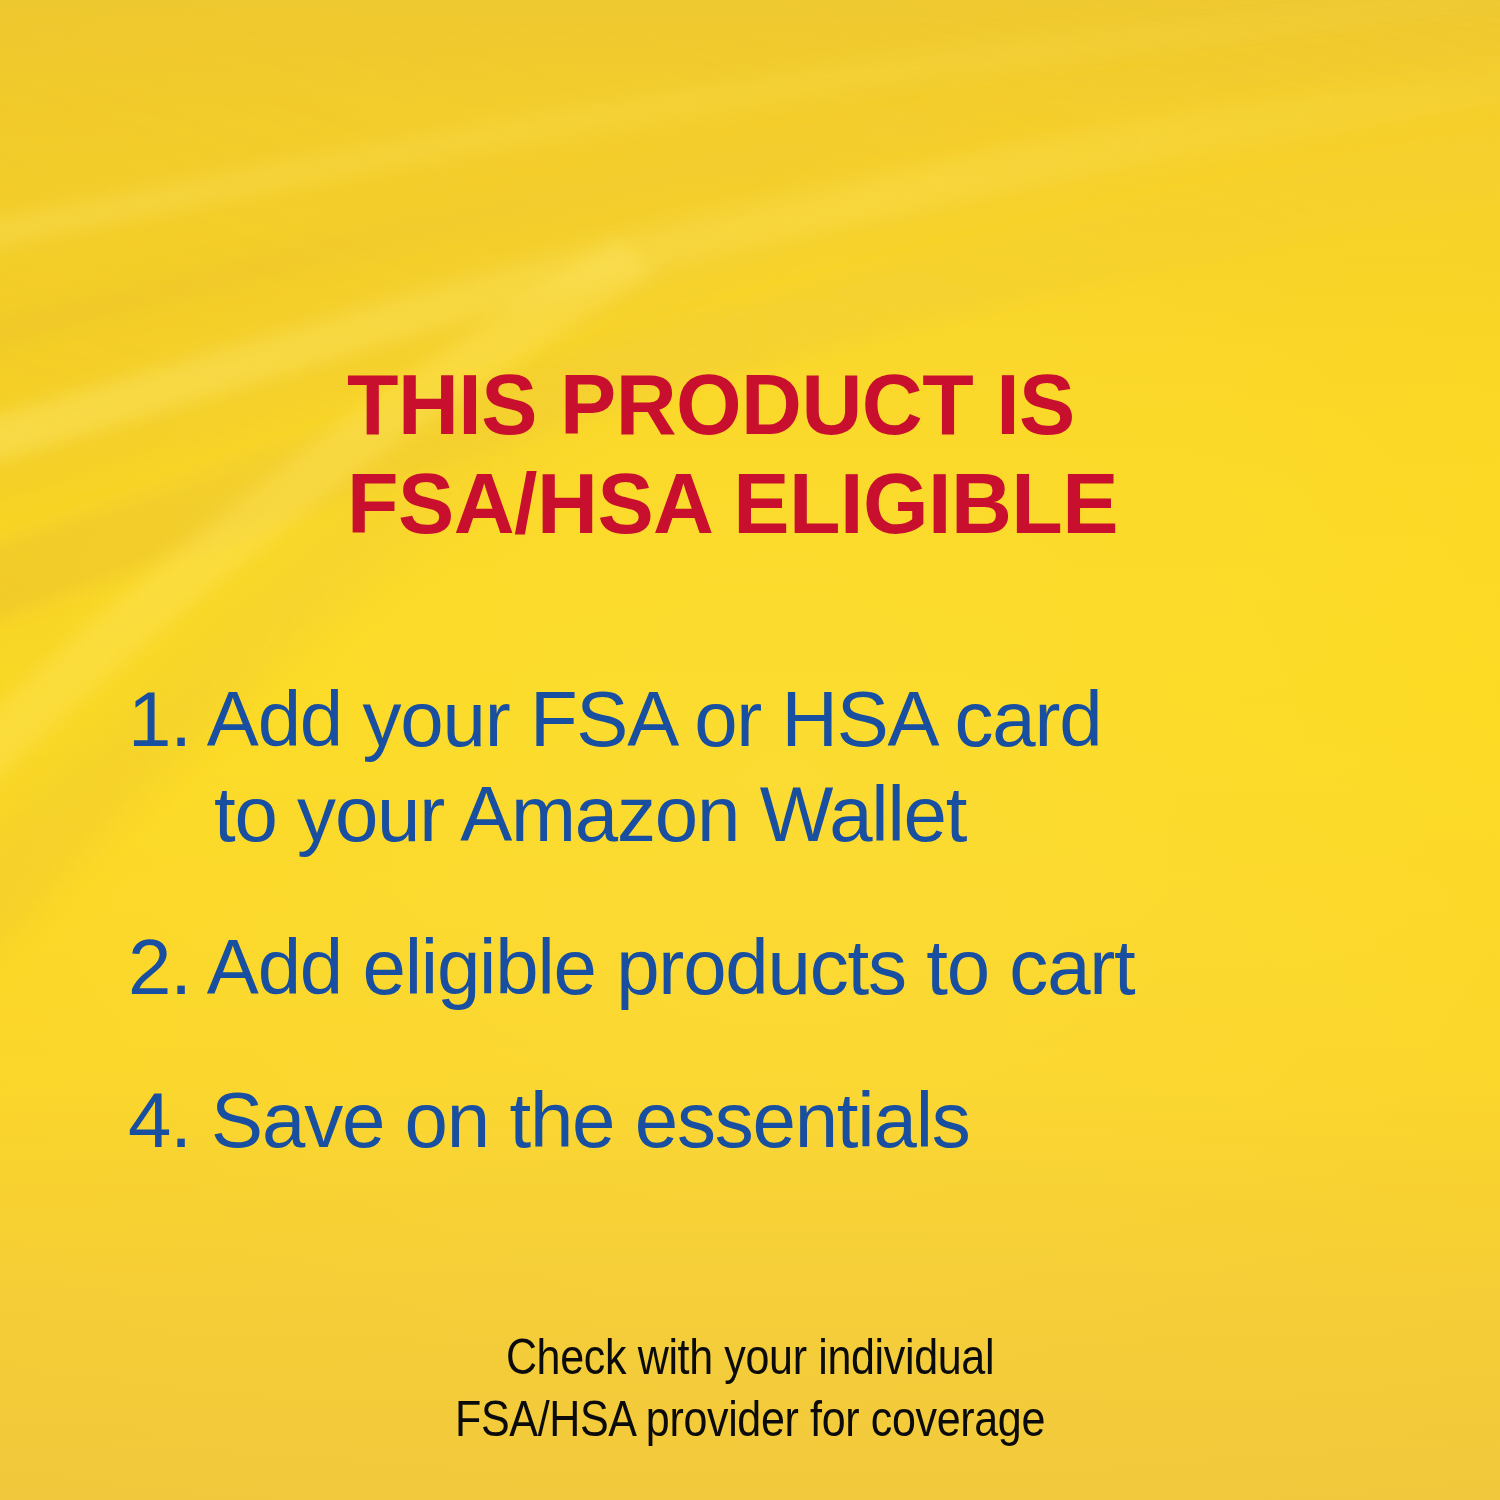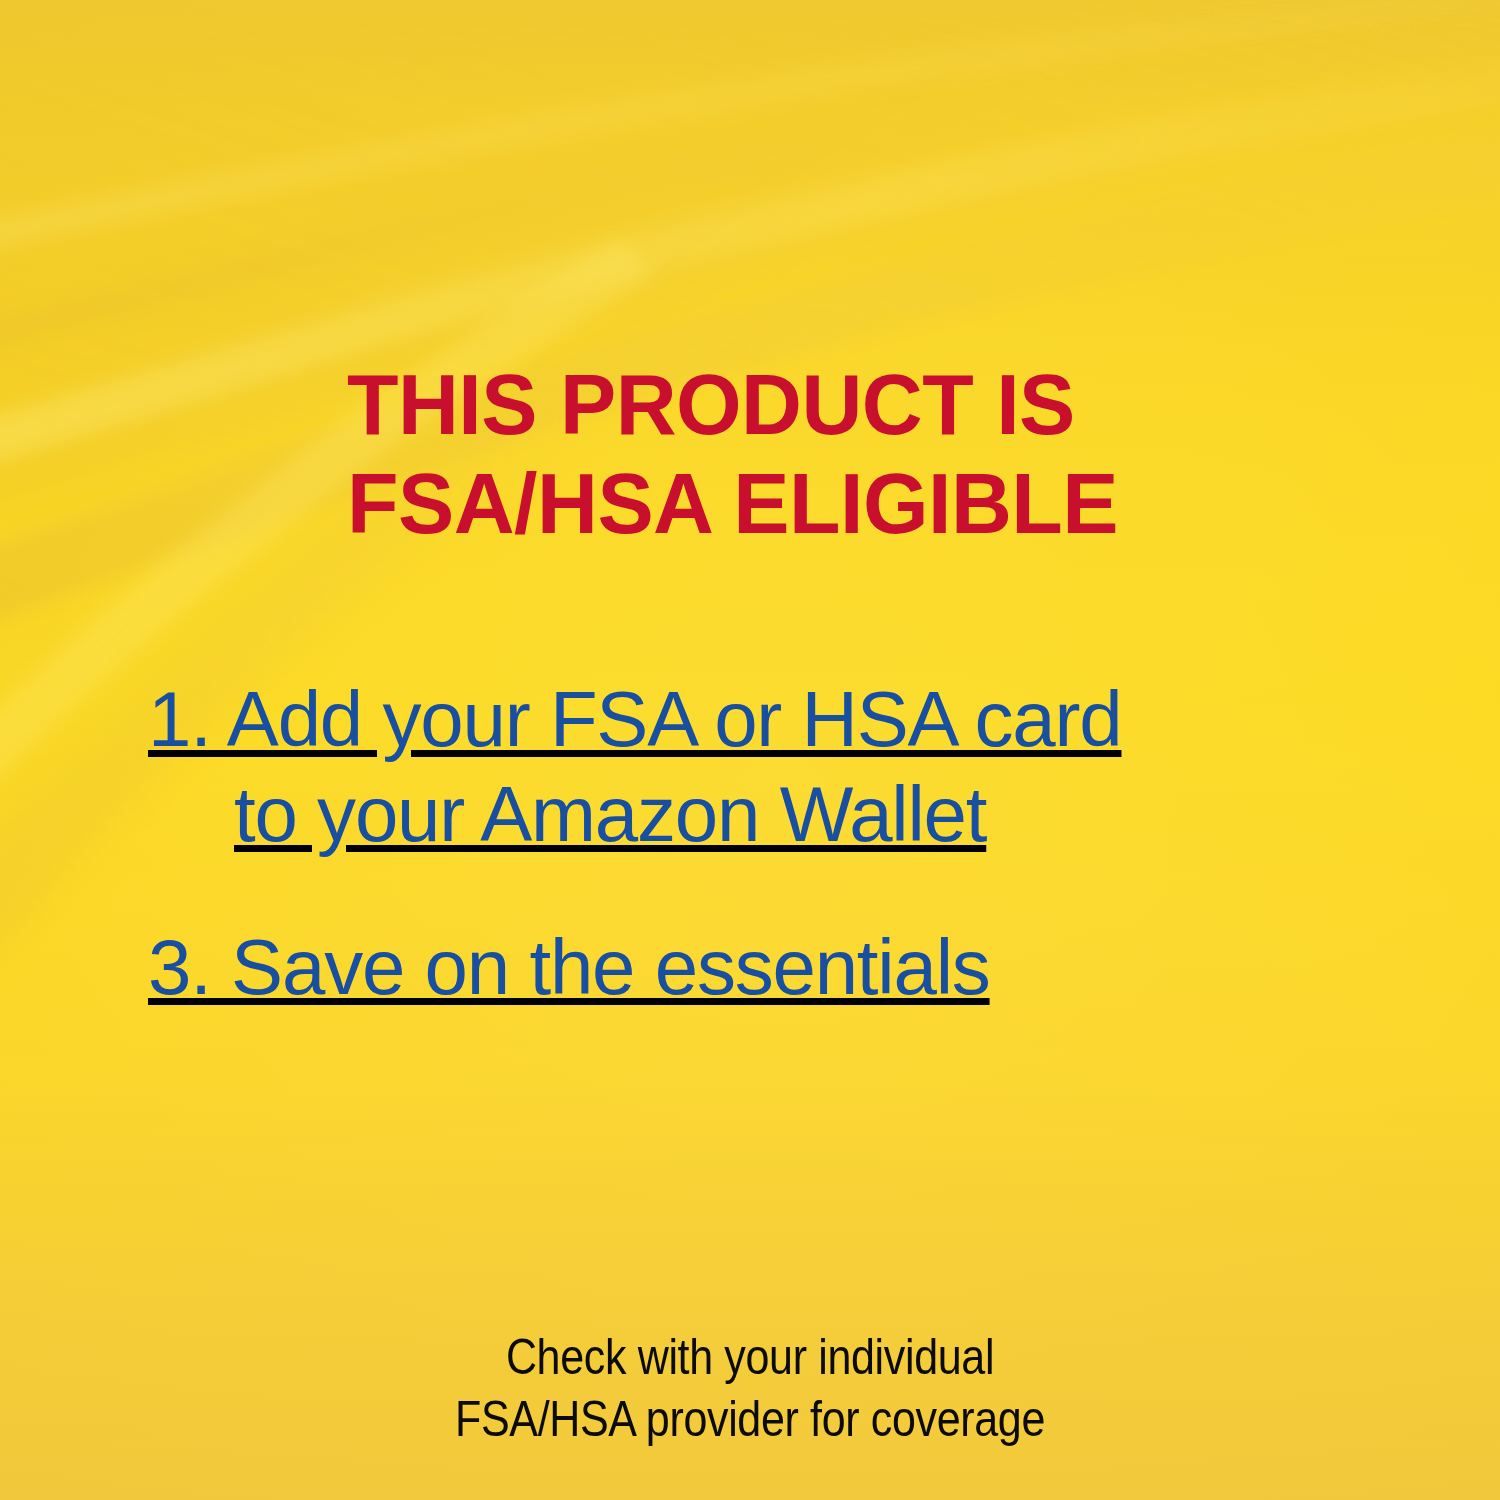--- a/index.html
+++ b/index.html
@@ -71,24 +71,23 @@
     line-height: 99px;
     letter-spacing: -0.5px;
     white-space: nowrap;
     transform: scaleX(0.98);
     transform-origin: left top;
   }
   .headline .hl-line { display: block; }
 
   .steps {
     position: absolute;
-    left: 148px;
+    left: 128px;
     top: 672px;
     width: 1290px;
-    text-decoration: underline;
   }
 
   .step {
     color: #184FA1;
     font-family: "Liberation Sans", sans-serif;
     font-weight: 500;
     font-size: 78px;
     line-height: 95px;
     letter-spacing: -1.2px;
     margin: 0 0 0 0;
@@ -179,23 +178,26 @@
       <span class="hl-line">FSA/HSA ELIGIBLE</span>
     </div>
 
     <div class="steps">
 
       <div class="step step-1">
         <span class="step-line">1. Add your FSA or HSA card</span>
         <span class="step-line indent">to your Amazon Wallet</span>
       </div>
 
+      <div class="step step-2">
+        <span class="step-line">2. Add eligible products to cart</span>
+      </div>
 
       <div class="step step-3">
-        <span class="step-line">3. Save on the essentials</span>
+        <span class="step-line">4. Save on the essentials</span>
       </div>
 
     </div>
 
     <div class="footnote">
       <span class="fn-line">Check with your individual</span>
       <span class="fn-line">FSA/HSA provider for coverage</span>
     </div>
 
   </div>

